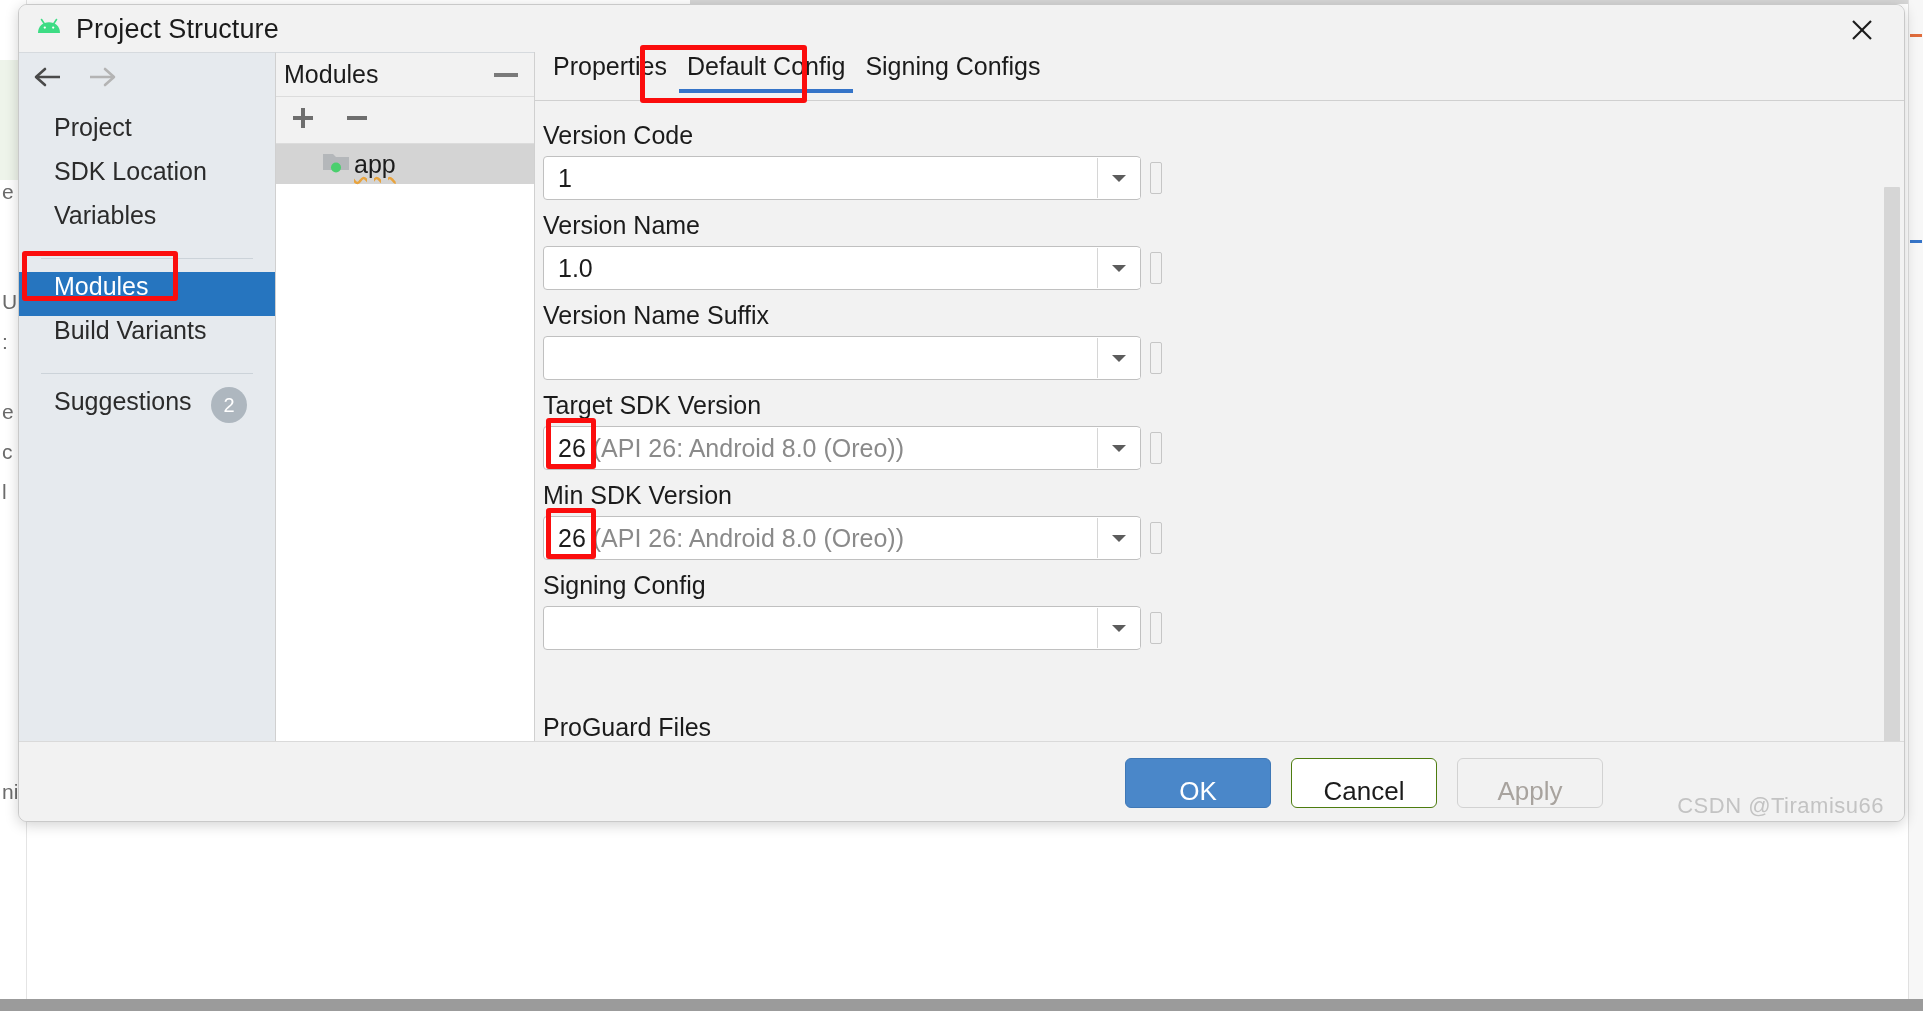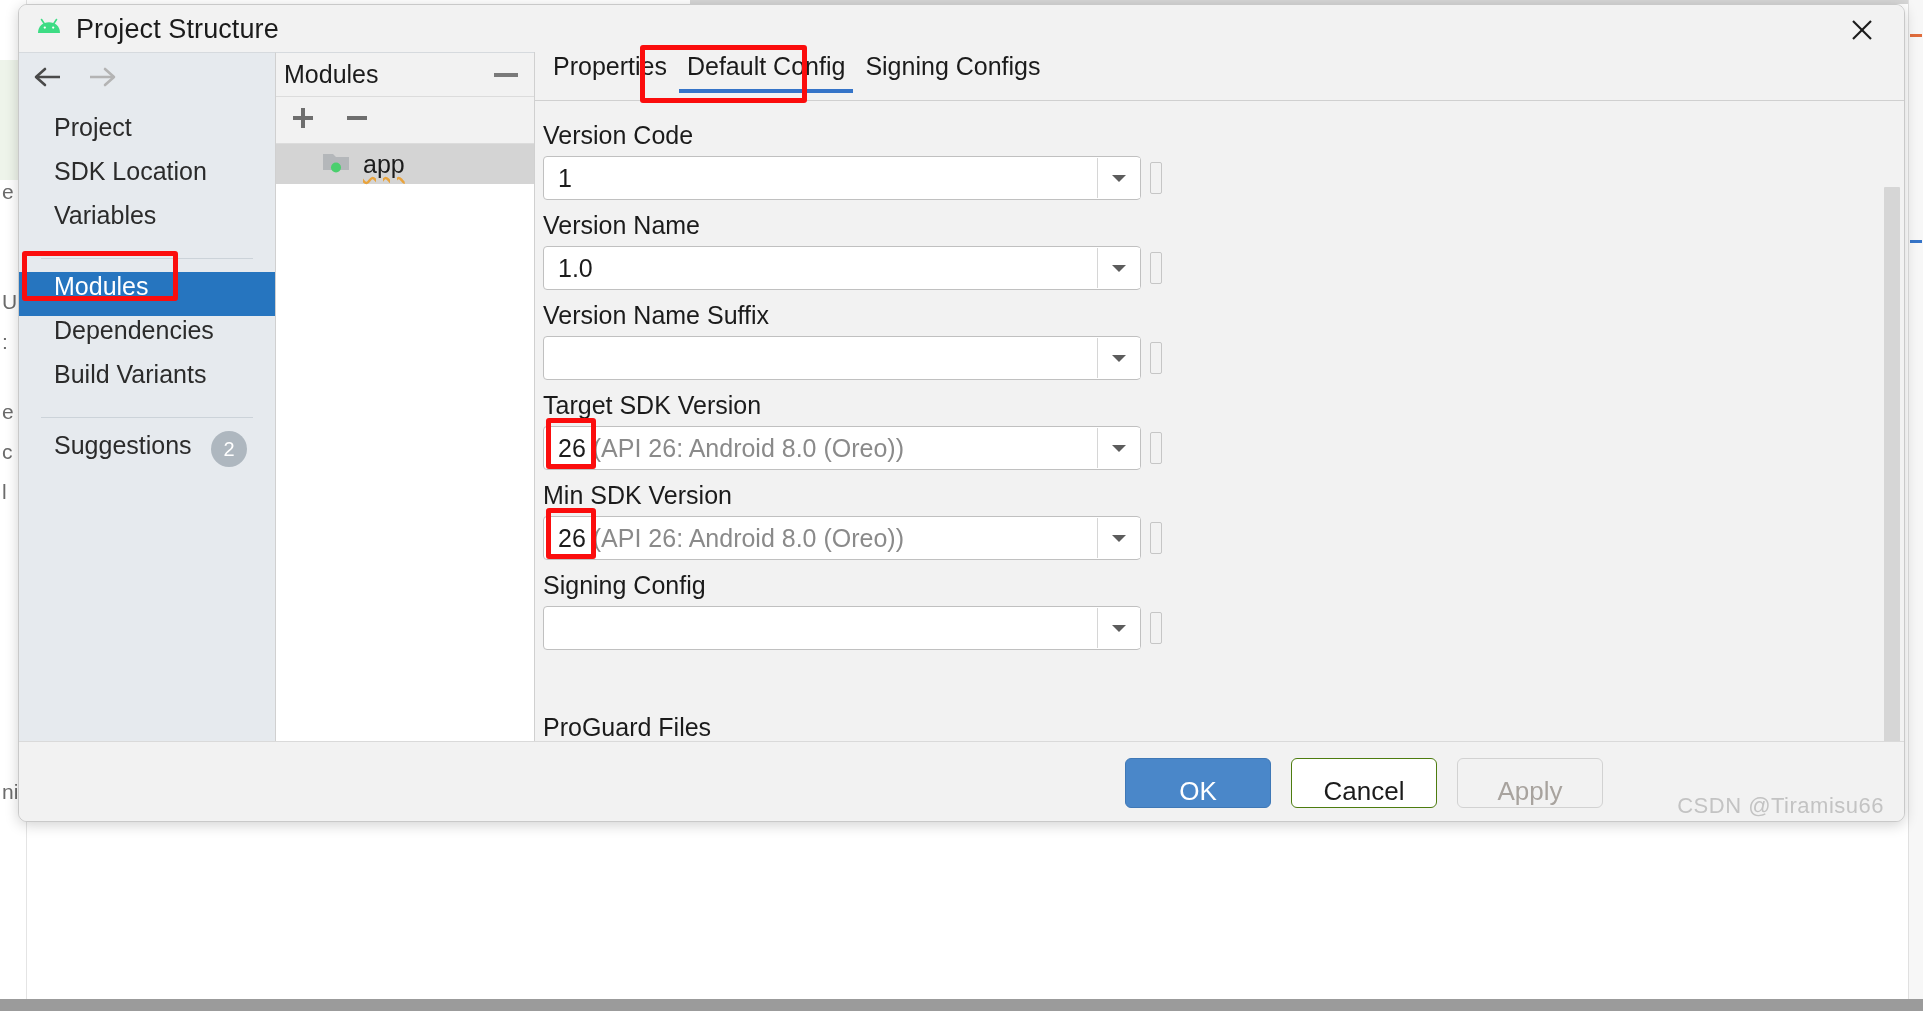--- a/index.html
+++ b/index.html
@@ -188,21 +188,21 @@
     padding-left: 14px;
     border-bottom: 1px solid #dcdcdc;
     background: #f2f2f2;
   }
   #modules-list { background: #ffffff; height: 598px; }
   .module-row {
     height: 40px;
     display: flex;
     align-items: center;
     padding-left: 46px;
-    gap: 11px;
+    gap: 2px;
     background: #d4d4d4;
     cursor: default;
   }
   .module-label {
     font-size: 25px; color: #1b1b1b;
     text-decoration: underline wavy #e8a33d;
     text-underline-offset: 4px;
   }
 
   
@@ -417,23 +417,20 @@
           <span>SDK Location</span>
         </div>
         <div class="nav-item">
           <span>Variables</span>
         </div>
 
         <div class="nav-sep"></div>
 
         <div class="nav-item selected">
           <span>Modules</span>
-        </div>
-        <div class="nav-item">
-          <span>Dependencies</span>
         </div>
         <div class="nav-item">
           <span>Build Variants</span>
         </div>
 
         <div class="nav-sep"></div>
 
         <div class="nav-item">
           <span>Suggestions</span>
           <span class="nav-badge">2</span>

